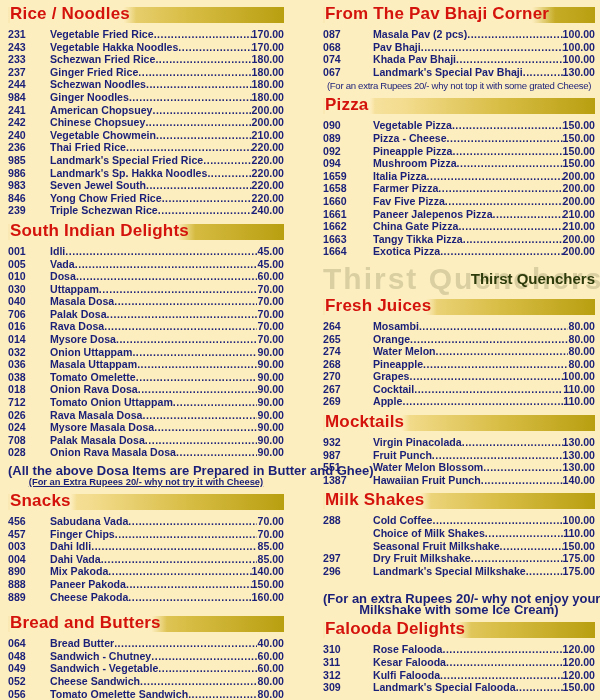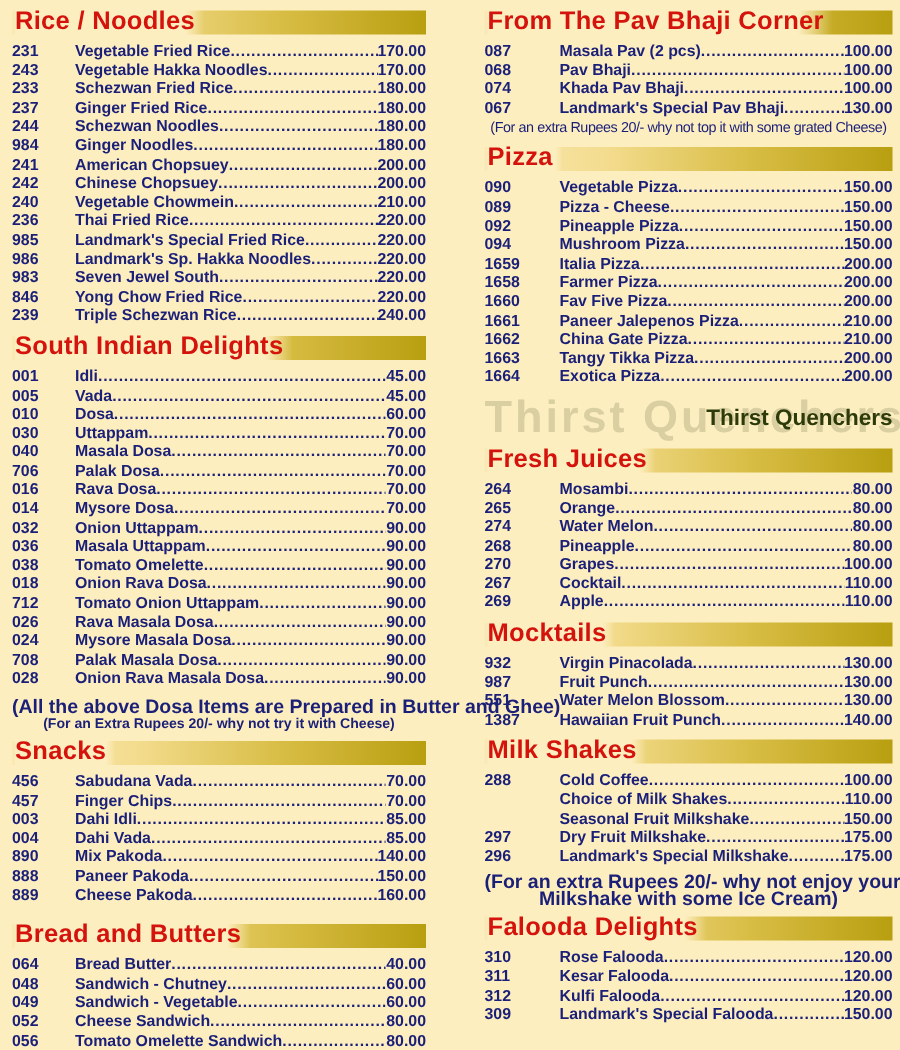--- a/index.html
+++ b/index.html
@@ -36,21 +36,21 @@
     .item .name { flex: none; }
     .item .dots { flex: 1 1 auto; overflow: hidden; letter-spacing: 0.5px; }
     .item .dots::after {
       content: "..................................................................................................................";
     }
     .item .price { flex: none; text-align: right; }
     .note {
       text-align: center; font-weight: bold; color: #1a1f78;
       font-size: 13px; line-height: 11px; white-space: nowrap;
     }
-    .note.big { font-size: 9.4px; }
+    .note.big { font-size: 9.4px; text-decoration: underline; }
     .note.cond { font-weight: normal; font-size: 9.6px; letter-spacing: -0.3px; }
     .banner {
       position: relative; height: 28px; margin-top: 6px;
       text-align: right;
     }
     .banner .ghost {
       position: absolute; left: 0; right: 0; top: -2px;
       font-weight: bold; font-size: 30px; color: #d9cfa0;
       letter-spacing: 2px; white-space: nowrap;
     }
@@ -580,21 +580,21 @@
         <span class="dots"></span>
         <span class="price">175.00</span>
       </div>
       <div class="item">
         <span class="code">296</span>
         <span class="name">Landmark's Special Milkshake</span>
         <span class="dots"></span>
         <span class="price">175.00</span>
       </div>
     </div>
-  <div class="note" style="margin-top:5px;">(For an extra Rupees 20/- why not enjoy your</div>
+  <div class="note" style="margin-top:16px;">(For an extra Rupees 20/- why not enjoy your</div>
   <div class="note">Milkshake with some Ice Cream)</div>
 
   <div class="sec-head">
     <div class="bar"></div>
     <span class="title">Falooda Delights</span>
   </div>
   <div>
       <div class="item">
         <span class="code">310</span>
         <span class="name">Rose Falooda</span>

